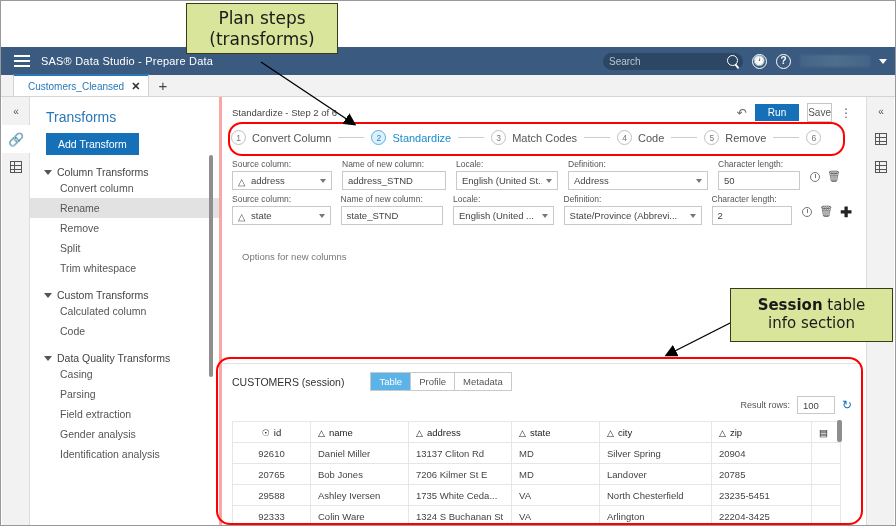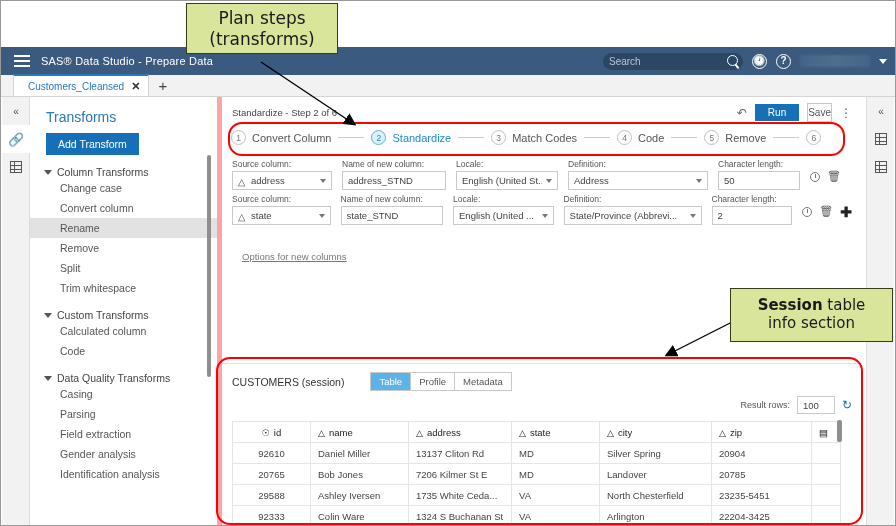--- a/index.html
+++ b/index.html
@@ -83,21 +83,21 @@
     background:
       linear-gradient(#555,#555) 0 3px/100% 1.2px no-repeat,
       linear-gradient(#555,#555) 0 7px/100% 1.2px no-repeat,
       linear-gradient(#555,#555) 3px 0/1.2px 100% no-repeat;
   }
   .glyph-link{ color:#2878b8; font-size:13px; transform:rotate(0deg); }
 
   
   .panel {
     position:absolute; left:29px; top:96px; width:192px; height:429px;
-    background:#fff; border-right:5px solid #fca5a5; overflow:hidden;
+    background:#fff; border-right:3px solid #fca5a5; overflow:hidden;
   }
   .panel-title { font-size:14px; color:#2878b8; padding:12px 0 8px 16px; }
   .add-btn {
     margin-left:16px; background:#1670b8; color:#fff; border:none;
     font-size:10.5px; padding:5px 12px; font-family:inherit; cursor:pointer;
   }
   .group {
     margin:11px 0 0 14px; font-size:10.5px; color:#444;
     display:flex; align-items:center; gap:5px; cursor:pointer;
   }
@@ -149,21 +149,21 @@
   .fctl .cv { white-space:nowrap; overflow:hidden; }
   .fctl .ar { margin-left:auto; width:0;height:0;
     border-left:3.5px solid transparent;border-right:3.5px solid transparent;
     border-top:4.5px solid #777;}
   .q-ico{ width:9px;height:9px;flex:none; }
   .rowicons{ display:flex; align-items:center; gap:7px; padding-top:11px; color:#555;}
   .ico-clock{ width:10px;height:10px;border:1.3px solid #777;border-radius:50%;position:relative;}
   .ico-clock::after{content:"";position:absolute;left:4px;top:1.5px;width:1.2px;height:3.5px;background:#777;}
   .ico-trash{ font-size:11px; color:#555; cursor:pointer;}
   .ico-plus{ font-size:14px; color:#222; font-weight:bold; cursor:pointer; line-height:10px;}
-  .opts-link{ font-size:9.5px;color:#777;text-decoration:underline;margin:26px 0 0 10px;
+  .opts-link{ font-size:9.5px;color:#777;margin:26px 0 0 10px;
     display:inline-block;cursor:pointer;}
 
   
   .sess { position:absolute; left:0; top:266px; width:640px; height:163px; background:#fff;
     border-top:1px solid #e2e2e2;}
   .sess-head{ display:flex; align-items:center; padding:8px 10px 0 10px; gap:26px;}
   .sess-title{ font-size:10.5px; color:#333; }
   .segctl{ display:flex; border:1px solid #c9c9c9; }
   .seg{ font-size:9.5px; color:#555; padding:3px 8px; border-right:1px solid #c9c9c9; cursor:pointer;}
   .seg:last-child{border-right:none;}
@@ -247,21 +247,20 @@
   </div>
 
   <div class="panel">
     <div class="panel-title">Transforms</div>
     <button class="add-btn">Add Transform</button>
 
     <div class="group">
       <span class="tri"></span>
       <span>Column Transforms</span>
     </div>
-    <div class="item">Change case</div>
     <div class="item">Convert column</div>
     <div class="item sel">Rename</div>
     <div class="item">Remove</div>
     <div class="item">Split</div>
     <div class="item">Trim whitespace</div>
 
     <div class="group">
       <span class="tri"></span>
       <span>Custom Transforms</span>
     </div>

